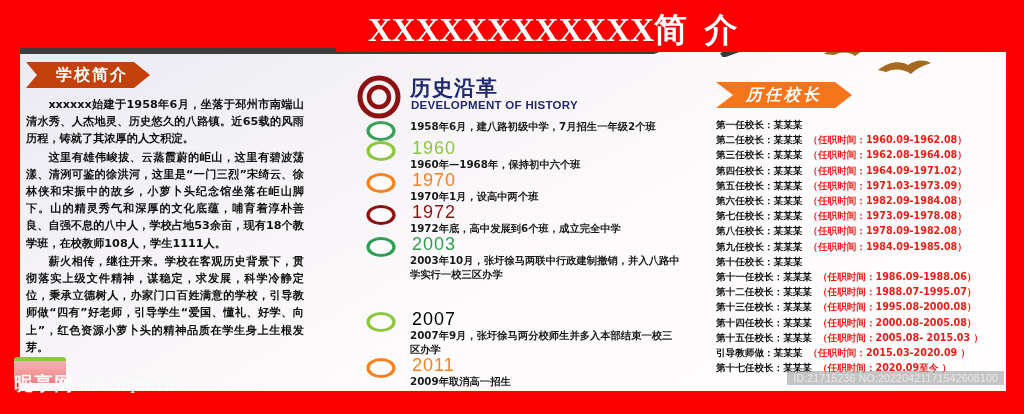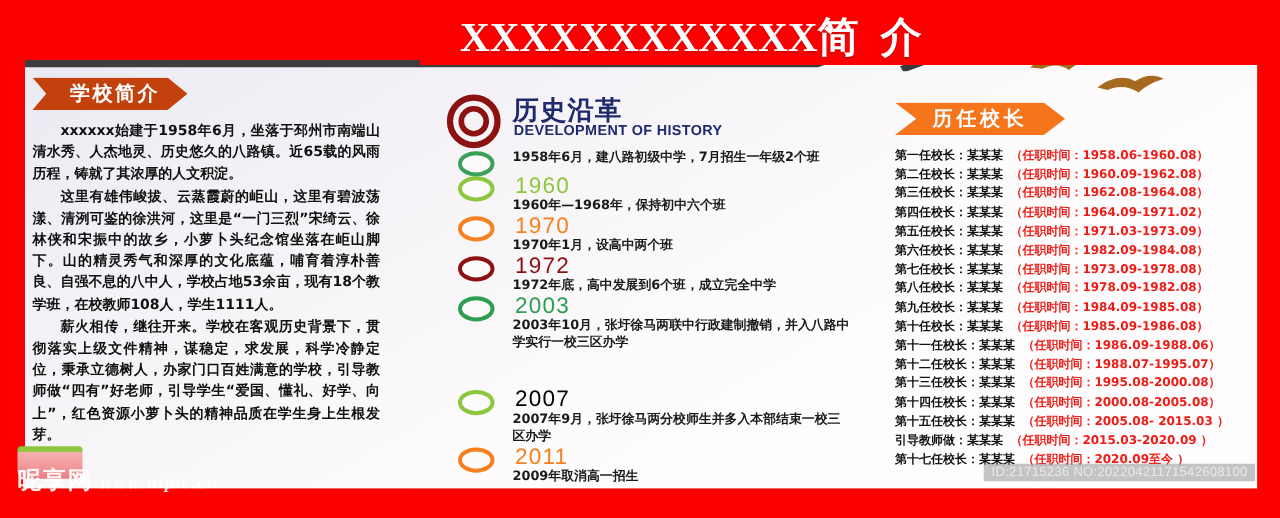--- a/index.html
+++ b/index.html
@@ -53,20 +53,21 @@
     padding:0 22px 0 30px;letter-spacing:2px;
     font-family:"DejaVu Sans","Liberation Sans",sans-serif;
     clip-path:polygon(0 0, calc(100% - 16px) 0, 100% 50%, calc(100% - 16px) 100%, 0 100%, 11px 50%);
   }
   .ribbon2{
     position:relative;display:inline-block;height:26px;line-height:26px;
     background:#f6741a;color:#fff;font-size:16px;font-weight:700;
     padding:0 30px;letter-spacing:3px;
     font-family:"DejaVu Sans","Liberation Sans",sans-serif;
     clip-path:polygon(0 0, calc(100% - 17px) 0, 100% 50%, calc(100% - 17px) 100%, 0 100%, 17px 50%);
+    font-style:italic;
   }
   .body-text{
     margin-top:8px;color:#111;font-size:11.2px;line-height:17.2px;
     font-weight:700;text-align:justify;
     font-family:"DejaVu Sans","Liberation Sans",sans-serif;
   }
   .body-text p{margin:0 0 1px 0;text-indent:2em;}
 
   
   .col-mid{position:absolute;left:352px;top:78px;width:330px;}
@@ -259,21 +260,20 @@
           <div class="tl-desc">2009年取消高一招生</div>
         </div>
       </div>
   </div>
 
   <div class="col-right">
     <div class="ribbon2">历任校长</div>
     <div class="pr-list" id="principal-list">
         <div class="pr-row">
           <span class="pr-name">第一任校长：某某某</span>
-          <span class="pr-term">（任职时间：1958.06-1960.08）</span>
         </div>
         <div class="pr-row">
           <span class="pr-name">第二任校长：某某某</span>
           <span class="pr-term">（任职时间：1960.09-1962.08）</span>
         </div>
         <div class="pr-row">
           <span class="pr-name">第三任校长：某某某</span>
           <span class="pr-term">（任职时间：1962.08-1964.08）</span>
         </div>
         <div class="pr-row">
@@ -295,21 +295,20 @@
         <div class="pr-row">
           <span class="pr-name">第八任校长：某某某</span>
           <span class="pr-term">（任职时间：1978.09-1982.08）</span>
         </div>
         <div class="pr-row">
           <span class="pr-name">第九任校长：某某某</span>
           <span class="pr-term">（任职时间：1984.09-1985.08）</span>
         </div>
         <div class="pr-row">
           <span class="pr-name">第十任校长：某某某</span>
-          <span class="pr-term">（任职时间：1985.09-1986.08）</span>
         </div>
         <div class="pr-row">
           <span class="pr-name">第十一任校长：某某某</span>
           <span class="pr-term">（任职时间：1986.09-1988.06）</span>
         </div>
         <div class="pr-row">
           <span class="pr-name">第十二任校长：某某某</span>
           <span class="pr-term">（任职时间：1988.07-1995.07）</span>
         </div>
         <div class="pr-row">

